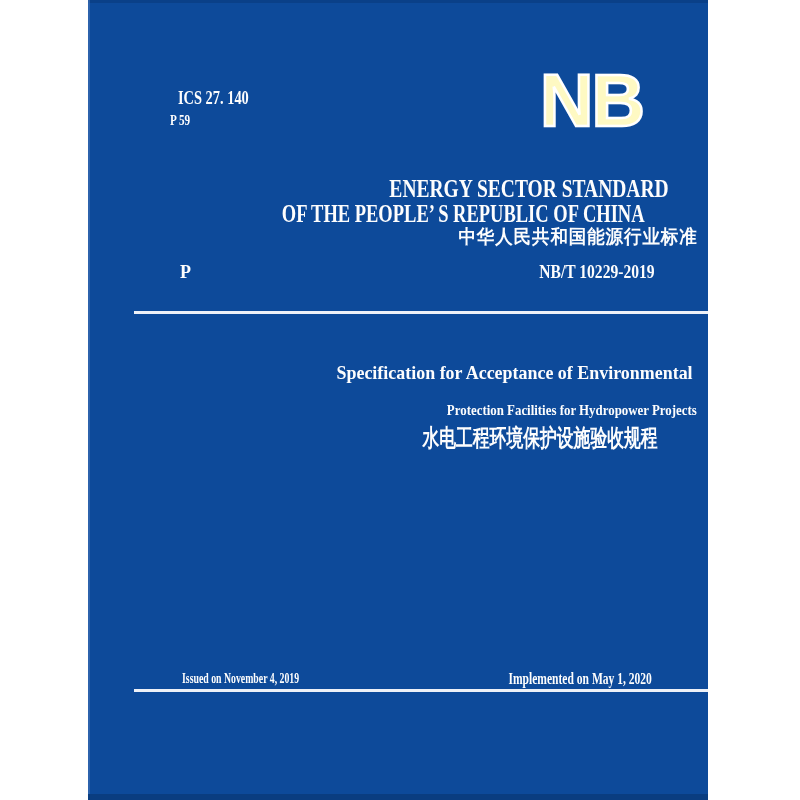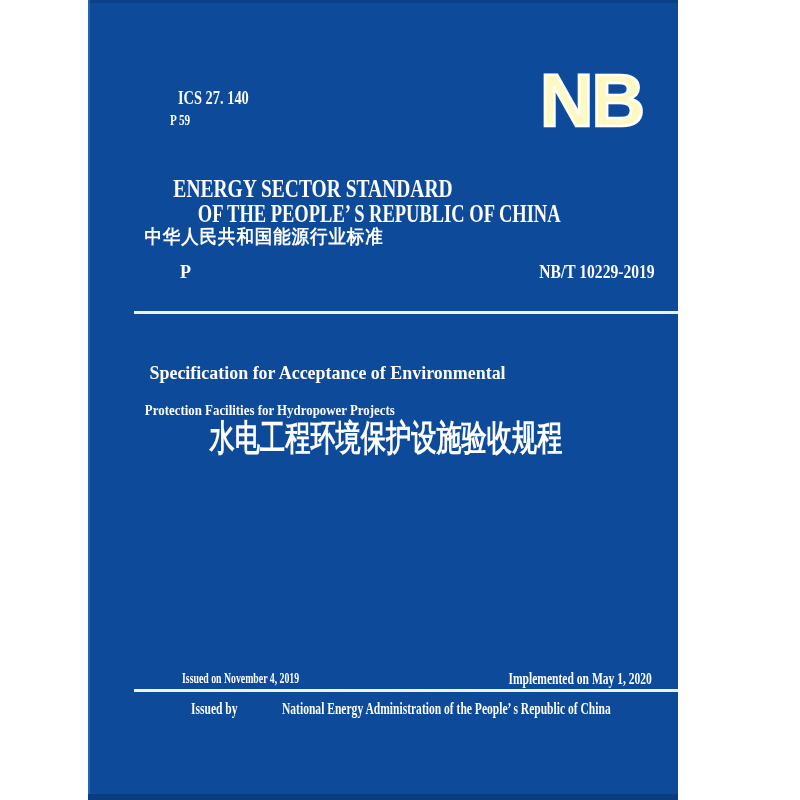--- a/index.html
+++ b/index.html
@@ -1,34 +1,34 @@
 <!DOCTYPE html>
 <html><head>
 <meta charset="utf-8">
 <style>
   html,body{margin:0;padding:0;}
   .page{
     position:relative;
-    width:678px;height:800px;
+    width:800px;height:800px;
     background:#ffffff;
     overflow:hidden;
     font-family:"Liberation Serif","DejaVu Serif",serif;
     text-decoration:underline;
   }
   .cover{
     position:absolute;left:88px;top:0;
     width:620px;height:800px;
     background:#0d4a9a;
   }
   .edge-top{position:absolute;left:0;top:0;width:100%;height:3px;background:#0a4088;}
   .edge-bottom{position:absolute;left:0;bottom:0;width:100%;height:6px;background:#0a3d80;}
   .edge-left{position:absolute;left:0;top:0;width:2px;height:100%;background:#3b6cb3;opacity:.7;}
 
   .txt{color:#fdfdfd;font-weight:bold;white-space:nowrap;}
-  .row{position:absolute;left:46px;width:574px;text-align:left;}
+  .row{position:absolute;left:46px;width:574px;text-align:right;}
   .row > span{display:inline-block;transform-origin:50% 50%;}
 
   .ics{position:absolute;left:90px;top:88px;font-size:18px;line-height:20px;}
   .ics > span{display:inline-block;transform:scaleX(.8);transform-origin:0 50%;}
   .p59{position:absolute;left:72px;top:111px;font-size:14px;line-height:20px;margin-left:10px;}
   .p59 > span{display:inline-block;transform:scaleX(.8);transform-origin:0 50%;}
 
   .nb-logo{
     position:absolute;left:452px;top:64px;
     font-family:"Liberation Sans","DejaVu Sans",sans-serif;
@@ -49,21 +49,21 @@
   .std-no > span{display:inline-block;transform:scaleX(.82);transform-origin:100% 50%;}
 
   .hline{position:absolute;left:46px;right:0;height:3px;background:#edf1f8;}
   .hline-top{top:311px;}
   .hline-mid{top:689px;}
 
   .title-en1{top:362px;font-size:19.5px;line-height:22px;}
   .title-en1 > span{transform:scaleX(.92);}
   .title-en2{top:400px;font-size:14px;line-height:22px;}
   .title-en2 > span{transform:scaleX(.92);}
-  .title-cn{top:420px;font-size:36px;line-height:36px;}
+  .title-cn{top:420px;font-size:24px;line-height:36px;}
   .title-cn > span{transform:scaleX(.7);}
 
   .issued-on{position:absolute;left:94px;top:670px;font-size:14px;line-height:18px;}
   .issued-on > span{display:inline-block;transform:scaleX(.7);transform-origin:0 50%;}
   .implemented-on{position:absolute;right:56px;top:670px;font-size:16.5px;line-height:18px;}
   .implemented-on > span{display:inline-block;transform:scaleX(.7);transform-origin:100% 50%;}
 
   .issued-by-row{
     position:absolute;left:103px;top:699px;
     display:flex;gap:24px;align-items:baseline;
@@ -119,19 +119,15 @@
 
     <div class="txt issued-on">
       <span>Issued on November 4, 2019</span>
     </div>
     <div class="txt implemented-on">
       <span>Implemented on May 1, 2020</span>
     </div>
 
     <div class="hline hline-mid"></div>
 
-    <div class="txt issued-by-row">
-      <span>Issued by</span>
-      <span>National Energy Administration of the People’ s Republic of China</span>
-    </div>
 
   </div>
 </div>
 
 </body></html>

